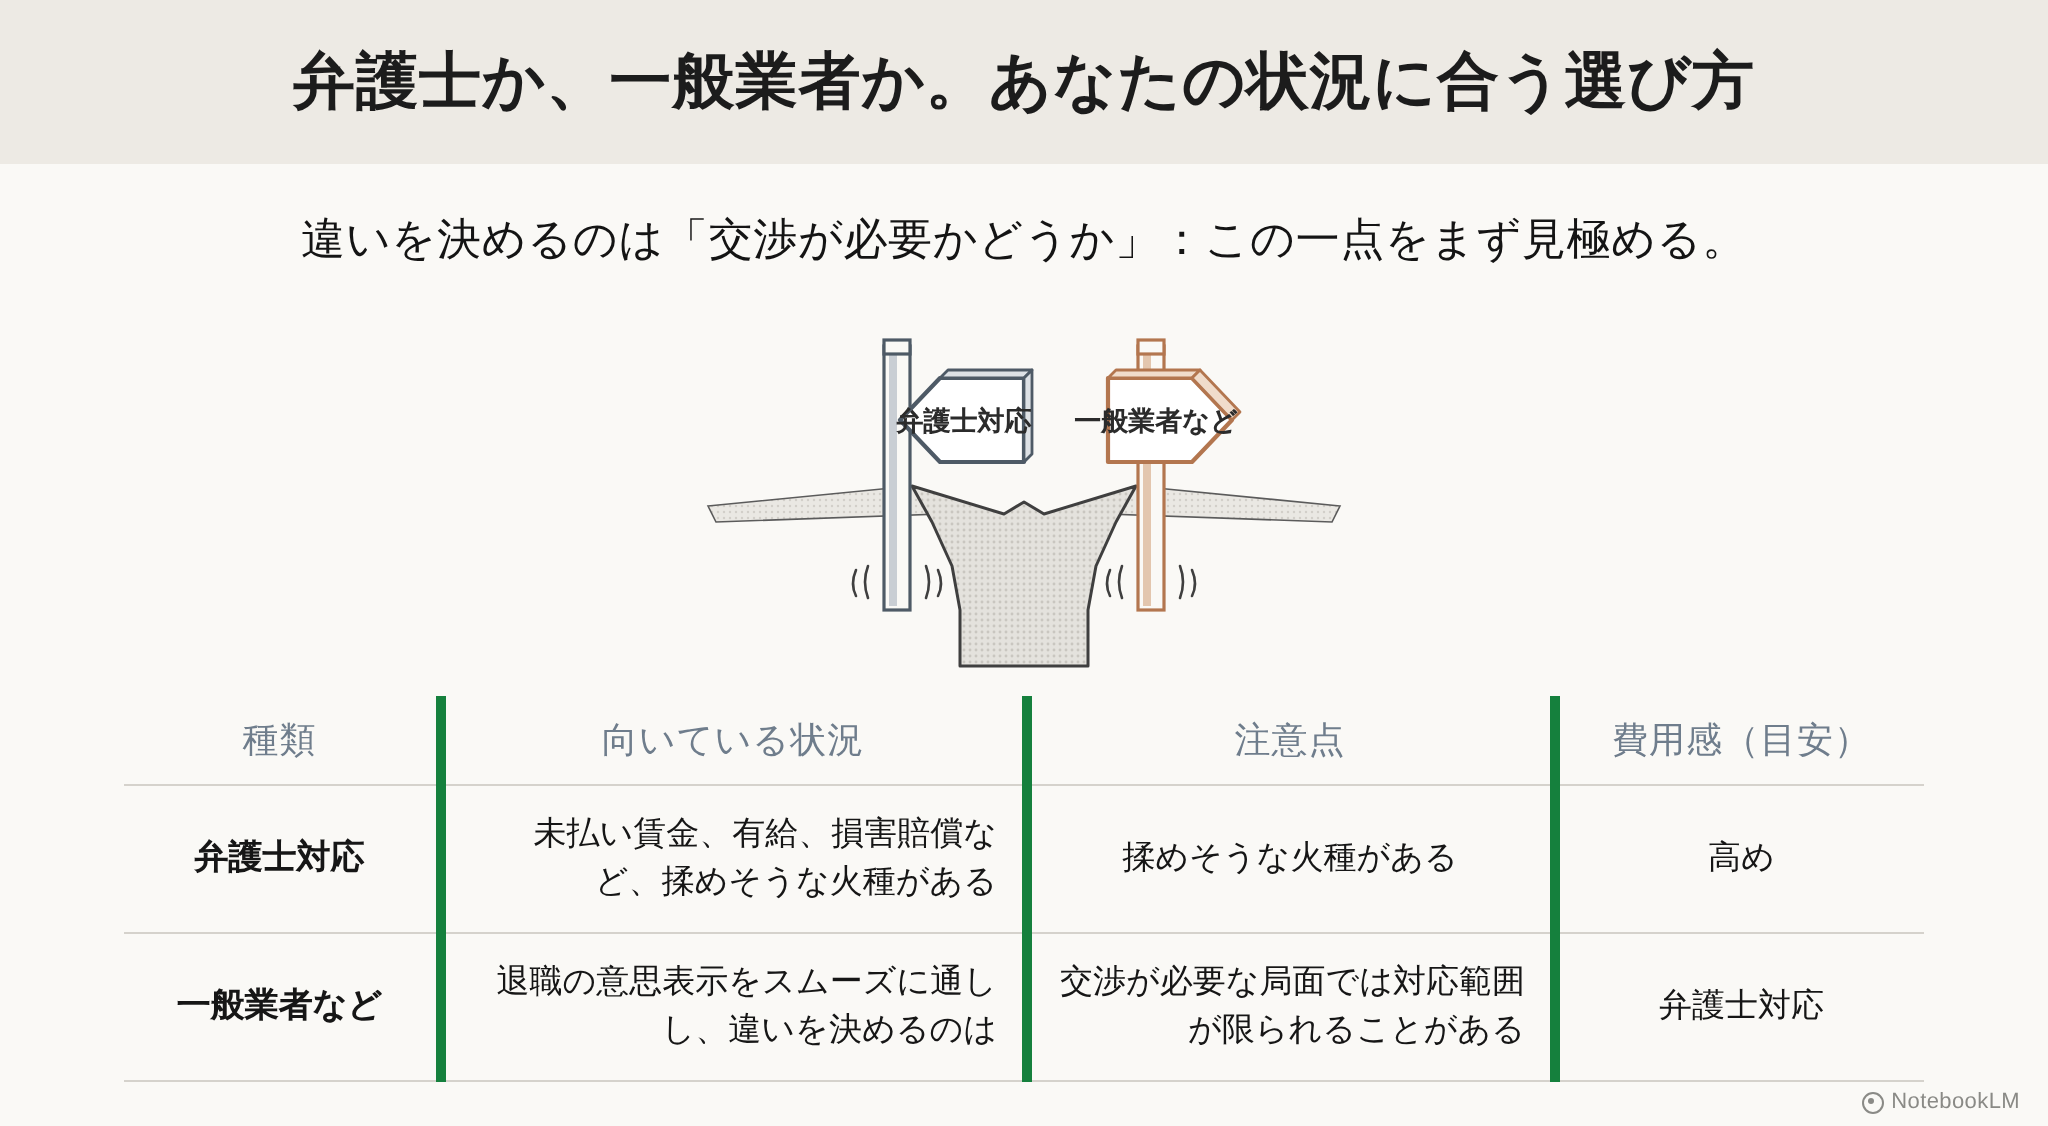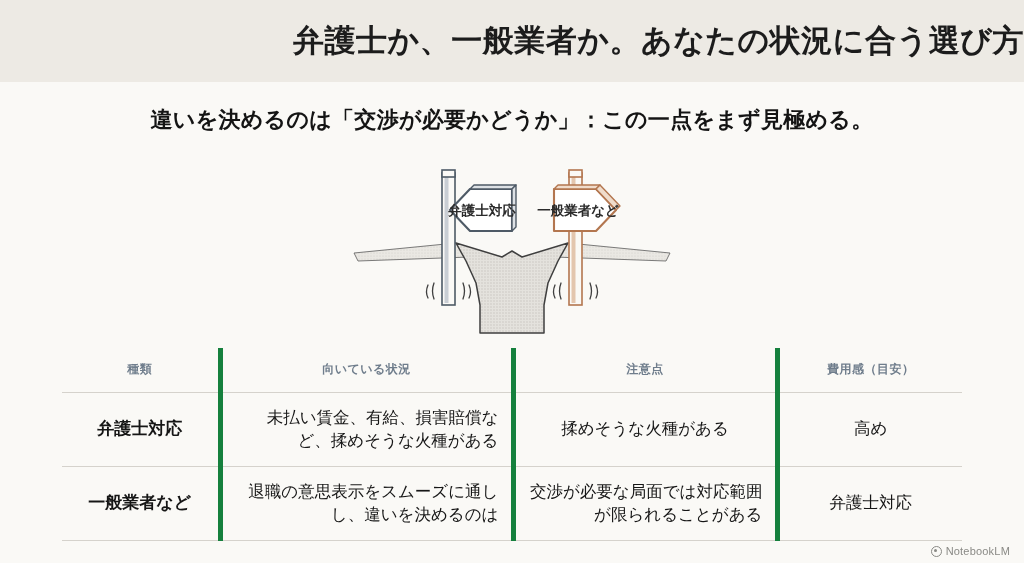--- a/index.html
+++ b/index.html
@@ -14,37 +14,37 @@
     position:relative;
     width:1024px; height:563px;
     background:#FAF9F6;
   }
 
   
   #title-band {
     position:absolute; left:0; top:0;
     width:1024px; height:82px;
     background:#EDEAE4;
-    display:flex; align-items:center; justify-content:flex-end;
+    display:flex; align-items:center; justify-content:center;
   }
   #title-text {
     font-size:31px;
     font-weight:bold;
     color:#1C1C1C;
     letter-spacing:0.5px;
     white-space:nowrap;
   }
 
   
   #subtitle {
     position:absolute; left:0; top:105px;
     width:1024px;
     text-align:center;
     font-size:22px;
-    font-weight:bold;
+    font-weight:normal;
     color:#141414;
     letter-spacing:0.3px;
     white-space:nowrap;
   }
 
   
   #illustration {
     position:absolute;
     left:352px; top:165px;
     width:320px; height:175px;
@@ -69,22 +69,22 @@
     text-align:center;
     vertical-align:middle;
     padding:10px 12px;
     border-left:5px solid #15803d;
   }
   #compare-table th:first-child,
   #compare-table td:first-child { border-left:none; }
 
   #compare-table thead th {
     height:44px;
-    font-size:12px;
-    font-weight:bold;
+    font-size:18px;
+    font-weight:normal;
     color:#6F7D8C;
     letter-spacing:0.5px;
   }
 
   #compare-table tbody tr { border-top:1px solid #D5D2CC; }
   #compare-table tbody tr.last-rule { border-bottom:1px solid #D5D2CC; }
 
   #compare-table tbody td {
     height:74px;
     font-size:16.5px;

